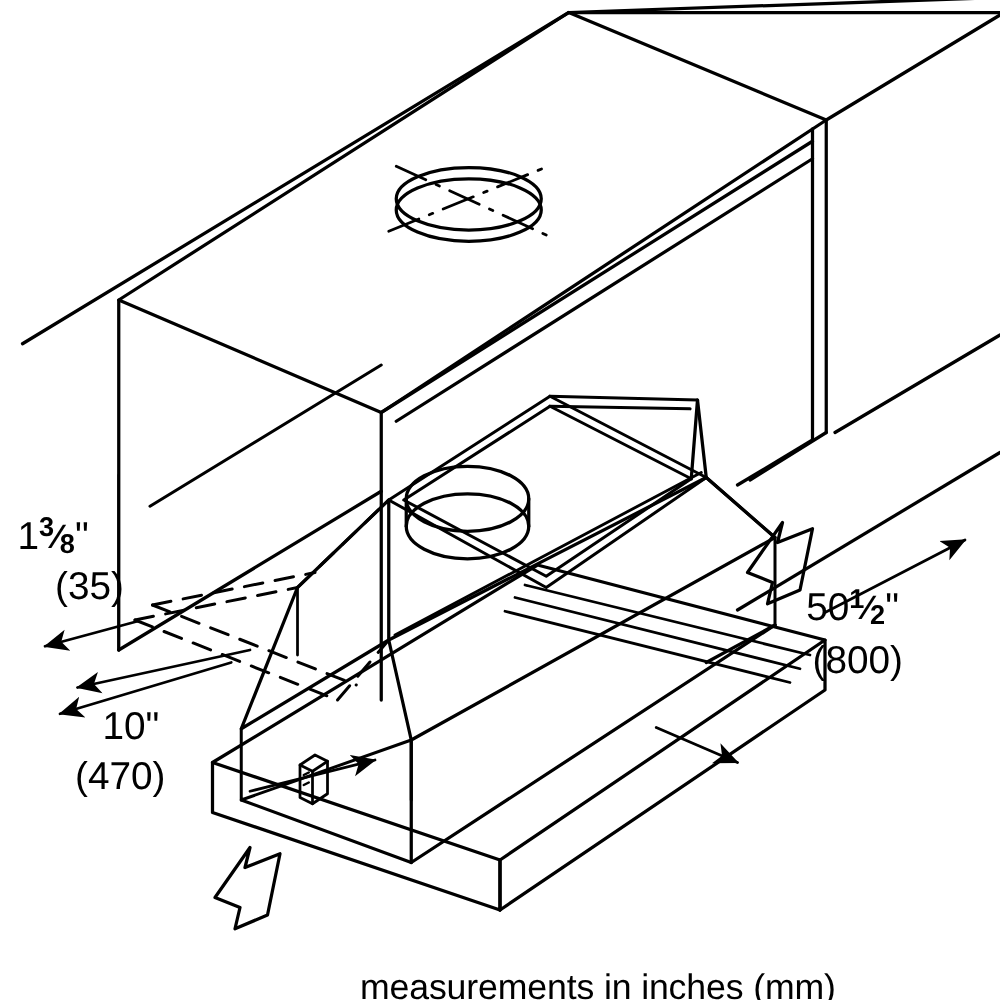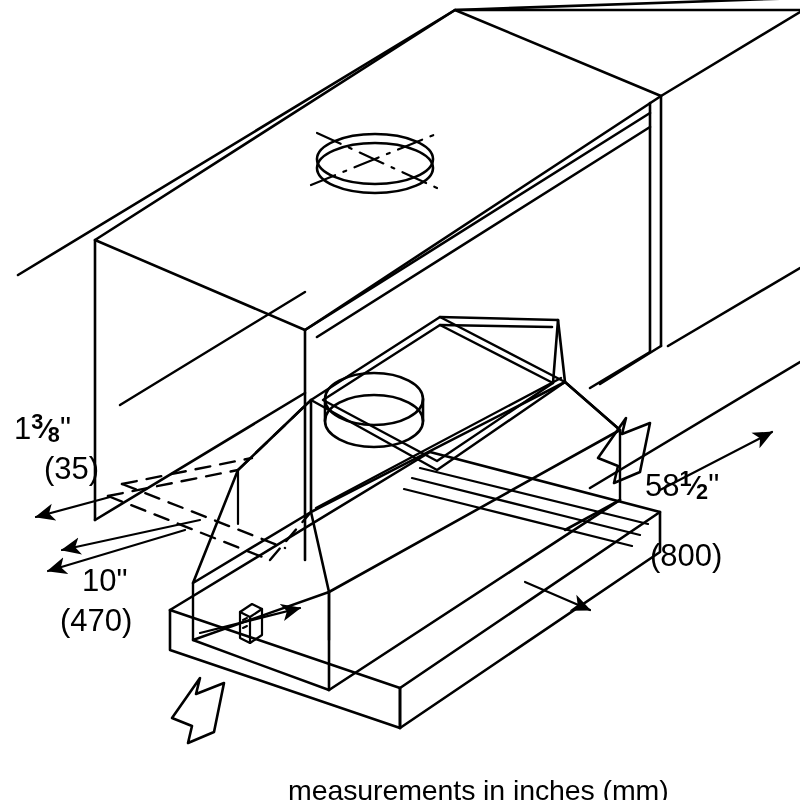--- a/index.html
+++ b/index.html
@@ -231,19 +231,19 @@
 
   <div class="dim-label dim-main" style="left:14px; top:413px;">
     <span>1</span><span class="frac"><span class="num">3</span><span class="sl">⁄</span><span class="den">8</span></span><span>"</span>
   </div>
   <div class="dim-label dim-sub" style="left:14px; top:453px;margin-left:30px;">(35)</div>
 
   <div class="dim-label dim-main" style="left:82px; top:565px;">10"</div>
   <div class="dim-label dim-sub" style="left:60px; top:605px;">(470)</div>
 
   <div class="dim-label dim-main" style="left:645px; top:470px;">
-    <span>58</span><span class="frac"><span class="num">1</span><span class="sl">⁄</span><span class="den">2</span></span><span>"</span>
+    <span>50</span><span class="frac"><span class="num">1</span><span class="sl">⁄</span><span class="den">2</span></span><span>"</span>
   </div>
-  <div class="dim-label dim-sub" style="left:650px; top:512px;margin-top:28px;">(800)</div>
+  <div class="dim-label dim-sub" style="left:650px; top:512px;">(800)</div>
 
   <div class="caption" style="left:288px; top:774px;">measurements in inches (mm)</div>
 
 </div>
 
 </body></html>

